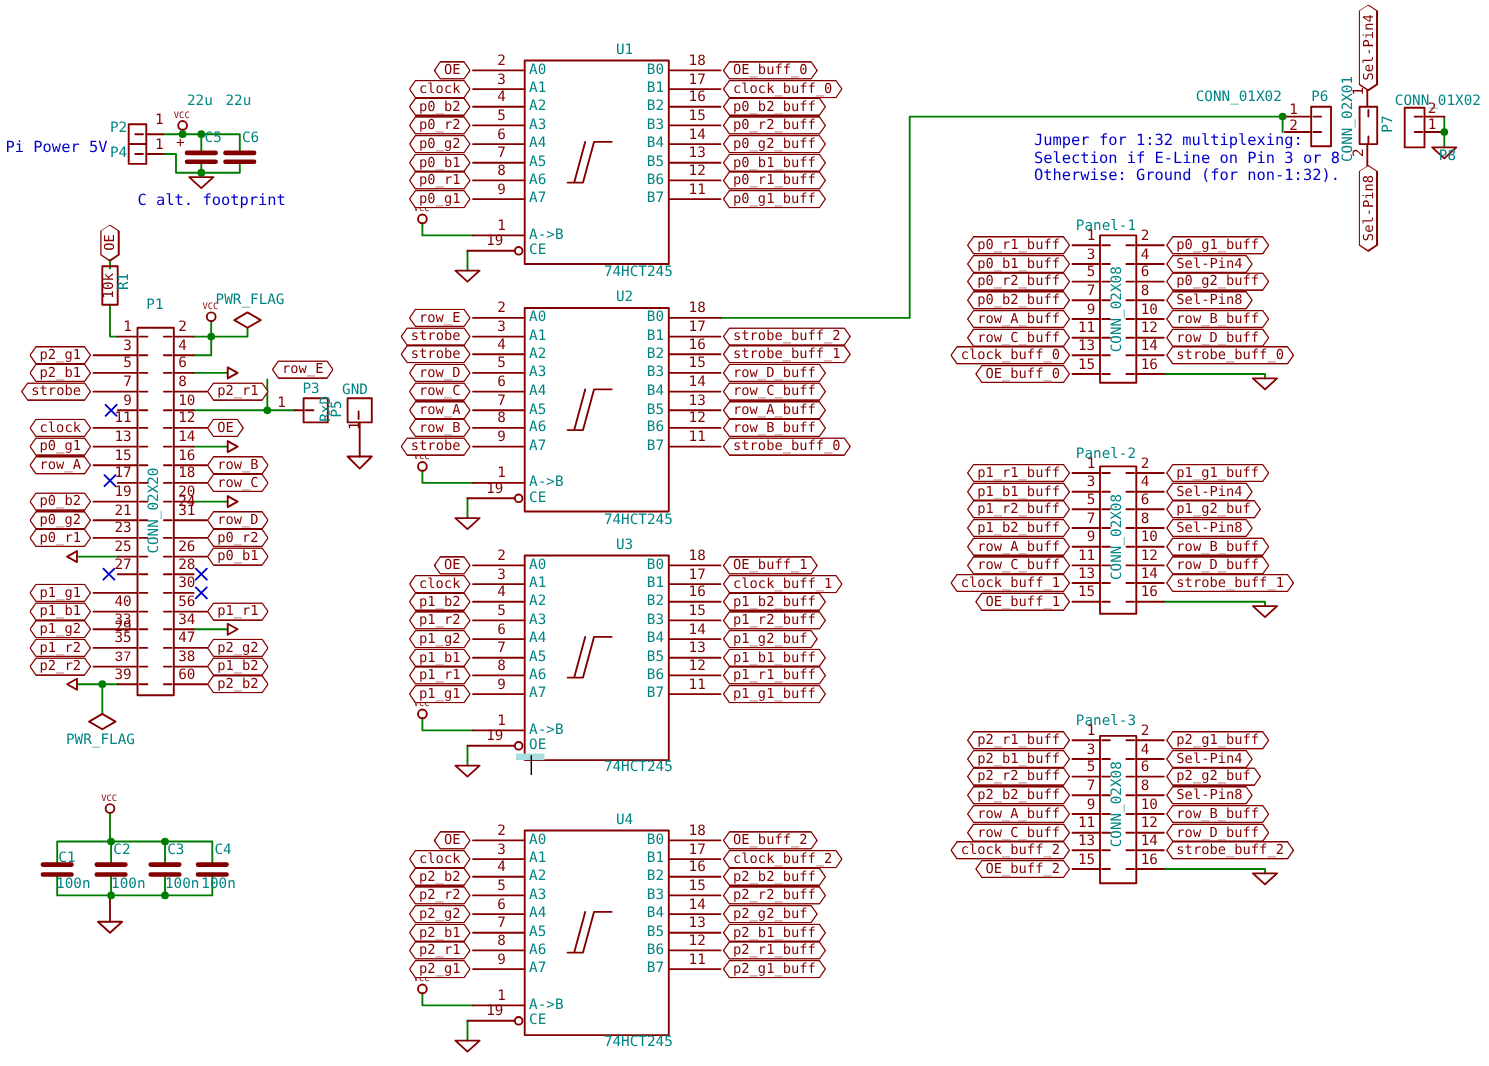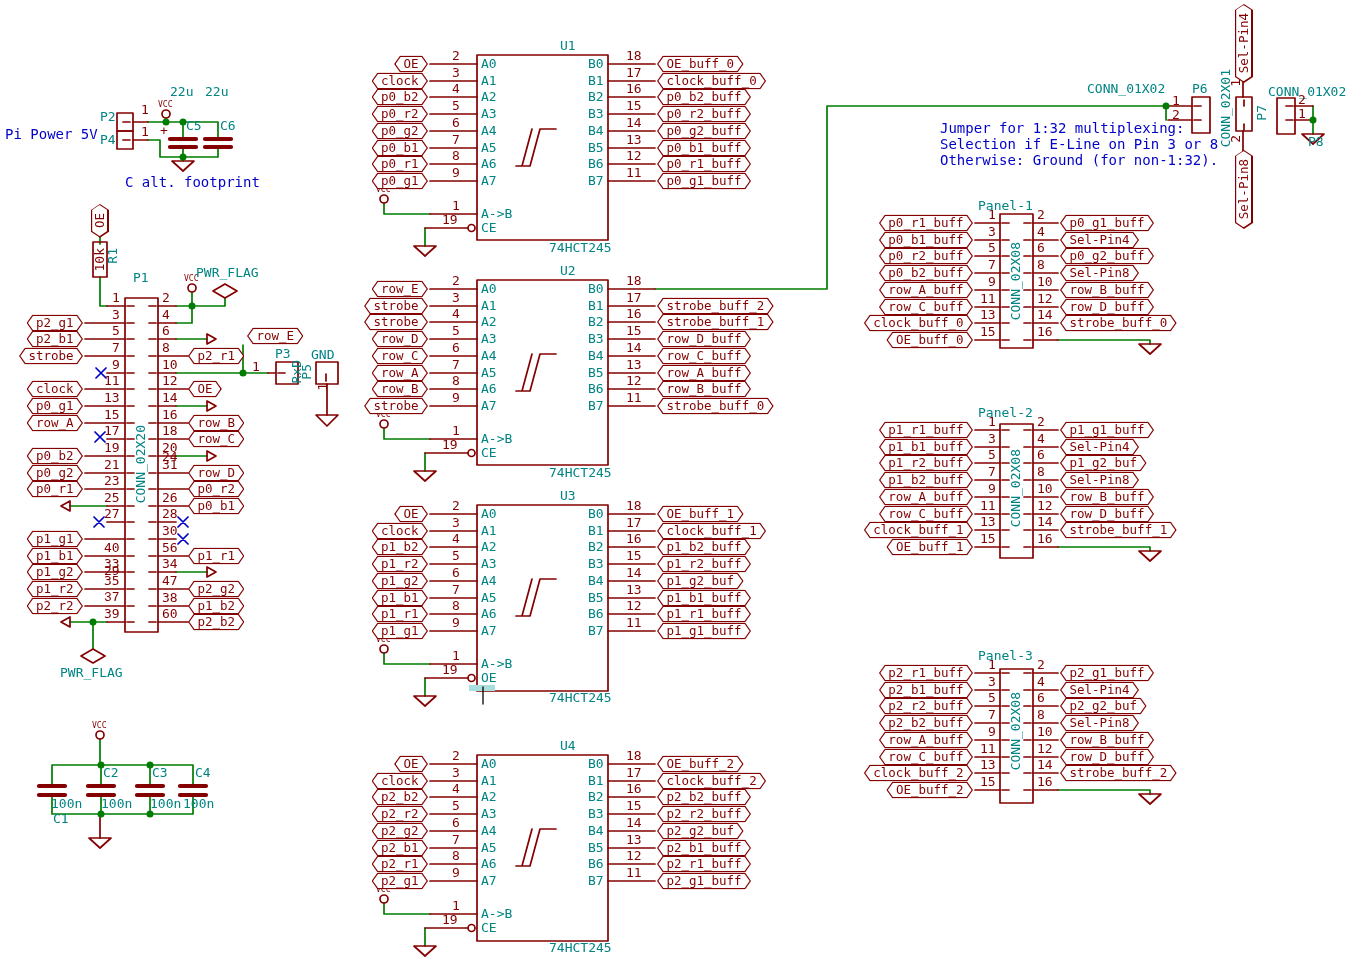--- a/index.html
+++ b/index.html
@@ -890,21 +890,21 @@
       <span class="tx p" style="left: 1172px; top: 94px;">1</span>
       <span class="tx p" style="left: 1172px; top: 108px;">2</span>
       <span class="tx f vt" style="left: 1219px; top: 69px;">CONN_02X01</span>
       <span class="tx f vt" style="left: 1255px; top: 105px;">P7</span>
       <span class="tx p vt" style="left: 1229px; top: 79px;">1</span>
       <span class="tx p vt" style="left: 1229px; top: 135px;">2</span>
       <span class="tx f" style="left: 1268px; top: 85px;">CONN_01X02</span>
       <span class="tx f" style="left: 1308px; top: 135px;">P8</span>
       <span class="tx p" style="left: 1298px; top: 93px;">2</span>
       <span class="tx p" style="left: 1298px; top: 107px;">1</span>
-      <span class="tx f" style="left: 53px; top: 812px;">C1</span>
+      <span class="tx f" style="left: 53px; top: 774px;">C1</span>
       <span class="tx f" style="left: 51px; top: 797px;">100n</span>
       <span class="tx f" style="left: 103px; top: 766px;">C2</span>
       <span class="tx f" style="left: 101px; top: 797px;">100n</span>
       <span class="tx f" style="left: 152px; top: 766px;">C3</span>
       <span class="tx f" style="left: 150px; top: 797px;">100n</span>
       <span class="tx f" style="left: 195px; top: 766px;">C4</span>
       <span class="tx f" style="left: 183px; top: 797px;">100n</span>
       <span class="gl" style="left: 247px; top: 336px;">
         <i>row_E</i>
       </span>

